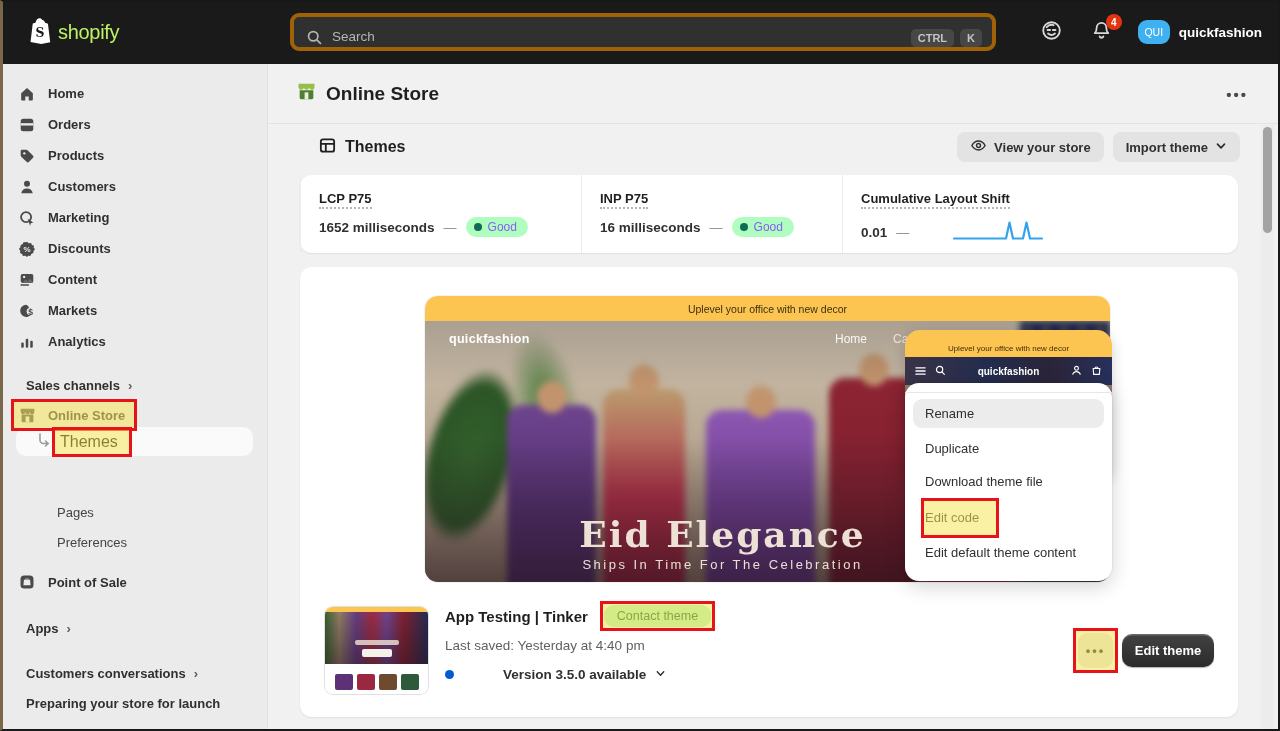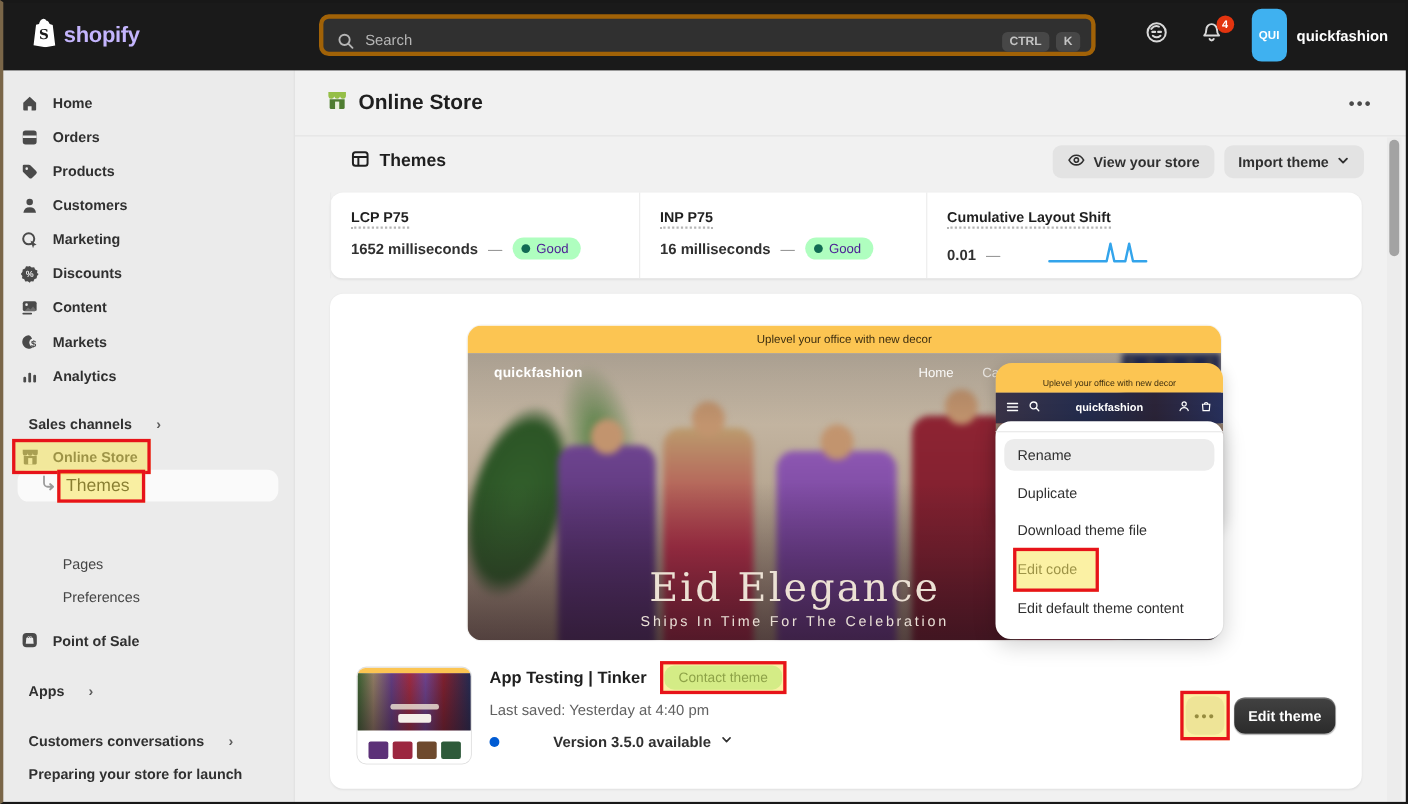--- a/index.html
+++ b/index.html
@@ -3,36 +3,36 @@
 <meta charset="utf-8">
 <style>
   * { margin:0; padding:0; box-sizing:border-box; }
   html,body { width:1280px; height:731px; font-family:"Liberation Sans", sans-serif; }
   .window { position:relative; width:1280px; height:731px; background:#f1f1f1; overflow:hidden; }
   .window::after { content:""; position:absolute; inset:0; border:2px solid #181818; border-left:3px solid #7a6648; pointer-events:none; z-index:99; }
 
   
   .topbar { position:absolute; left:0; top:0; width:1280px; height:64px; background:#1a1a1a; display:flex; align-items:center; z-index:10; }
   .logo { display:flex; align-items:center; gap:7px; margin-left:26px; }
-  .logo-text { color:#c4b5fd; font-size:20px; font-weight:700; letter-spacing:-0.3px; }
+  .logo-text { color:#bef264; font-size:20px; font-weight:400; letter-spacing:-0.3px; }
   .searchbar { position:absolute; left:290px; top:13px; width:706px; height:38px; background:#303030; border:4px solid #a16207; border-radius:9px; display:flex; align-items:flex-start; padding:12px 10px 0 12px; cursor:text; }
   .search-ph { color:#b5b5b5; font-size:13.5px; margin-left:9px; flex:1; }
   .key-badge { background:#474747; color:#c4c4c4; font-size:11px; font-weight:600; border-radius:5px; padding:3px 7px; margin-left:6px; }
   .topbar-right { position:absolute; right:18px; top:0; height:64px; display:flex; align-items:center; gap:22px; }
   .tb-iconbtn { position:relative; width:28px; height:28px; display:flex; align-items:center; justify-content:center; cursor:pointer; }
   .notif-badge { position:absolute; top:-4px; right:-6px; min-width:16px; height:16px; background:#e3340f; color:#fff; font-size:10px; font-weight:700; border-radius:9px; display:flex; align-items:center; justify-content:center; padding:0 4px; }
   .account { display:flex; align-items:center; gap:9px; cursor:pointer; }
-  .avatar { width:32px; height:48px; background:#3fb1f0; border-radius:9px; color:#fff; font-size:10.5px; font-weight:700; display:flex; align-items:center; justify-content:center; }
+  .avatar { width:32px; height:24px; background:#3fb1f0; border-radius:9px; color:#fff; font-size:10.5px; font-weight:400; display:flex; align-items:center; justify-content:center; }
   .store-name { color:#fff; font-size:13.5px; font-weight:700; }
 
   
   .sidebar { position:absolute; left:0; top:64px; width:268px; height:667px; background:#ebebeb; border-right:1px solid #e0e0e0; z-index:5; }
   .nav-item { display:flex; align-items:center; gap:11px; height:31px; padding-left:17px; font-size:13px; font-weight:600; color:#303030; cursor:pointer; }
   .nav-icon { width:20px; height:20px; display:flex; align-items:center; justify-content:center; }
-  .section-head { display:flex; align-items:center; gap:22px; height:28px; padding-left:26px; font-size:13px; font-weight:600; color:#303030; cursor:pointer; }
+  .section-head { display:flex; align-items:center; gap:8px; height:28px; padding-left:26px; font-size:13px; font-weight:600; color:#303030; cursor:pointer; }
   .chev { color:#5c5c5c; font-size:13px; }
   .nav-sub { display:flex; align-items:center; height:30px; padding-left:57px; font-size:13px; font-weight:500; color:#444; cursor:pointer; }
   .row-online-store { margin-top:0; height:32px; }
   .themes-row { position:absolute; left:16px; top:363px; width:237px; height:29px; background:#fafafa; border-radius:10px; display:flex; align-items:center; padding-left:20px; cursor:pointer; }
   .elbow { color:#9a9a9a; margin-right:4px; }
 
   
   .ann { position:relative; }
   .ann::after { content:""; position:absolute; inset:-4px; background:rgba(247,230,90,0.55); border:3px solid #e7131a; pointer-events:none; z-index:50; }
 
@@ -54,21 +54,21 @@
   .metrics-card { position:absolute; left:32px; top:111px; width:938px; height:78px; background:#fff; border-radius:12px; box-shadow:0 1px 2px rgba(0,0,0,0.07); display:flex; }
   .m-col { padding:14px 0 0 18px; }
   .m-col1 { width:143px; display:flex; align-items:center; gap:10px; padding:0 0 0 24px; font-size:13px; font-weight:600; color:#1f1f1f; }
   .m-col2 { width:281px; border-left:1px solid #ebebeb; }
   .m-col3 { width:261px; border-left:1px solid #ebebeb; }
   .m-col4 { flex:1; border-left:1px solid #ebebeb; }
   .m-label { display:inline-block; font-size:13px; font-weight:600; color:#1f1f1f; border-bottom:2px dotted #b5b5b5; padding-bottom:1px; }
   .m-valrow { display:flex; align-items:center; gap:9px; margin-top:8px; }
   .m-value { font-size:13.5px; font-weight:700; color:#303030; }
   .m-dash { color:#8a8a8a; font-size:13px; }
-  .pill-good { display:flex; align-items:center; gap:6px; background:#affebf; color:#4c1d95; font-size:12px; font-weight:500; border-radius:999px; padding:3px 11px 3px 8px; }
+  .pill-good { display:flex; align-items:center; gap:6px; background:#affebf; color:#8b5cf6; font-size:12px; font-weight:500; border-radius:999px; padding:3px 11px 3px 8px; }
   .pill-dot { width:8px; height:8px; border-radius:50%; background:#116a53; }
   .sparkline { margin-left:34px; }
 
   
   .big-card { position:absolute; left:32px; top:203px; width:938px; height:450px; background:#fff; border-radius:12px; box-shadow:0 1px 2px rgba(0,0,0,0.07); }
 
   
   .preview { position:absolute; left:125px; top:29px; width:685px; height:286px; border-radius:13px; overflow:hidden; box-shadow:0 0 0 1px rgba(0,0,0,0.05); }
   .pv-banner { height:25px; background:#fcc552; display:flex; align-items:center; justify-content:center; font-size:10.5px; color:#3d2e10; }
   .pv-photo { position:relative; height:261px; background:linear-gradient(180deg,#cfc2b0 0%,#b8a893 45%,#8d7a68 100%); overflow:hidden; }
@@ -82,21 +82,21 @@
   .p2 { left:26%; top:26%; width:12%; height:76%; background:linear-gradient(180deg,#bb9b6d 0%,#b03048 55%,#8e2038 100%); }
   .p3 { left:41%; top:34%; width:16%; height:68%; background:linear-gradient(180deg,#8d57b2 0%,#6e3f93 55%,#5b3379 100%); }
   .p4 { left:59%; top:22%; width:13%; height:80%; background:linear-gradient(180deg,#8e2433 0%,#7c1f2e 60%,#641826 100%); }
   .p5 { left:73%; top:28%; width:13%; height:74%; background:linear-gradient(180deg,#b63049 0%,#9c2740 55%,#c5375a 100%); }
   .ph-shade { position:absolute; inset:0; background:linear-gradient(180deg,rgba(0,0,0,0.18) 0%,transparent 25%,transparent 45%,rgba(35,18,28,0.55) 100%); }
   .ph-header { position:absolute; top:11px; left:0; right:0; display:flex; align-items:center; padding:0 24px; }
   .ph-brand { color:#fff; font-size:12.5px; font-weight:700; letter-spacing:0.3px; }
   .ph-nav { position:absolute; left:410px; display:flex; gap:26px; }
   .ph-nav span { color:rgba(255,255,255,0.92); font-size:12px; cursor:pointer; }
   .ph-hero { position:absolute; left:0; right:90px; bottom:10px; text-align:center; }
-  .hero-title { font-family:"DejaVu Serif", serif; font-size:36px; font-weight:400; color:#ece1d4; letter-spacing:2px; }
+  .hero-title { font-family:"DejaVu Serif", serif; font-size:36px; font-weight:700; color:#ece1d4; letter-spacing:2px; }
   .hero-sub { margin-top:2px; font-size:13px; color:#e9dfd6; letter-spacing:2.5px; }
 
   
   .mobile-preview { position:absolute; left:605px; top:63px; width:207px; height:150px; border-radius:15px; overflow:hidden; z-index:1; box-shadow:0 4px 14px rgba(0,0,0,0.18); }
   .mp-banner { height:27px; background:#fcc552; display:flex; align-items:flex-end; justify-content:center; padding-bottom:4px; font-size:8px; color:#3d2e10; }
   .mp-nav { height:28px; background:linear-gradient(90deg,#3a3347 0%,#232c4e 40%,#2b2438 70%,#27305c 100%); display:flex; align-items:center; gap:9px; padding:0 10px; }
   .mp-brand { flex:1; text-align:center; color:#fff; font-size:10px; font-weight:700; }
   .mp-rest { height:95px; background:linear-gradient(180deg,#8d7a68,#6e4490); }
 
   

